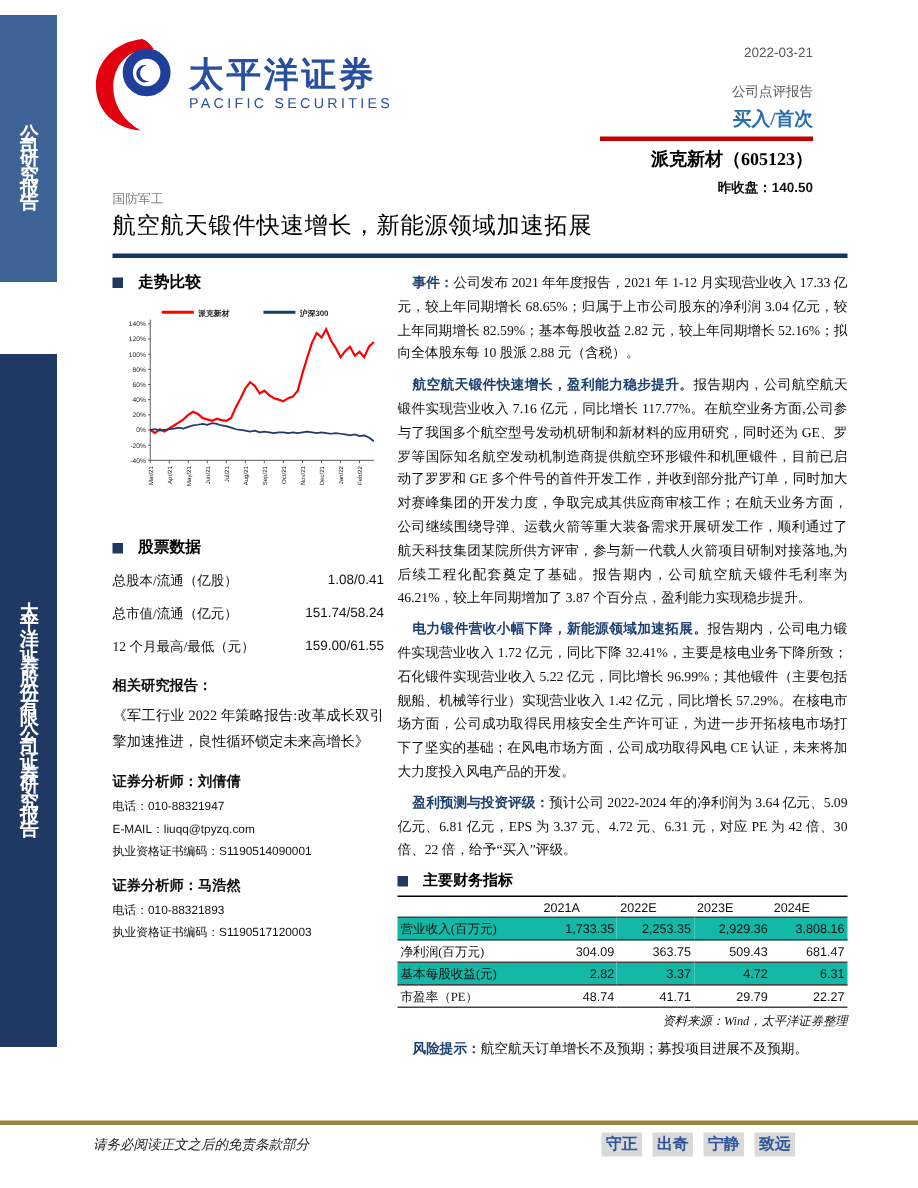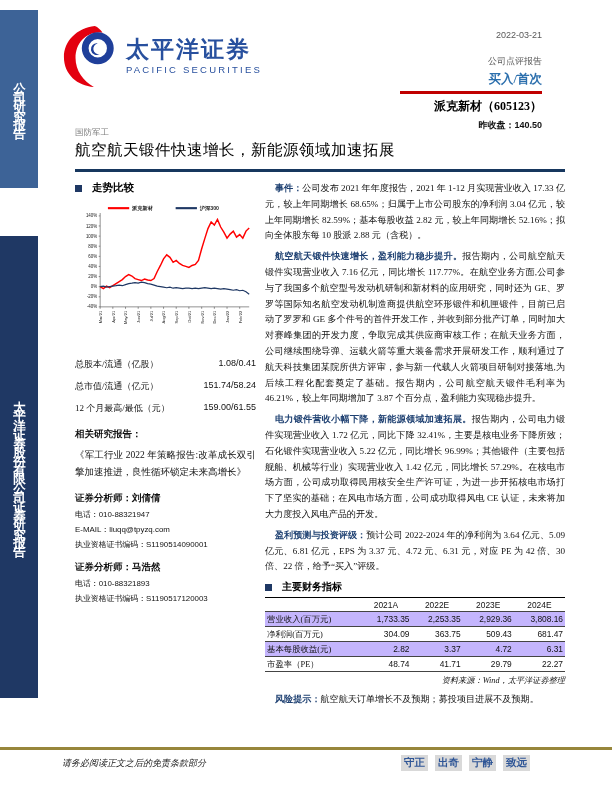--- a/index.html
+++ b/index.html
@@ -60,24 +60,24 @@
   .analyst-name{font-weight:bold;font-size:9.5px;margin-bottom:3px;}
   .analyst-line{font-size:7.9px;margin-top:4px;font-family:"Liberation Sans",sans-serif;color:#111;}
 
   
   .para{font-size:9.1px;line-height:15.8px;text-align:justify;text-indent:1.1em;margin:0 0 5px 0;color:#111;}
   .lead{font-weight:bold;color:#1f4172;}
   .fin-title{margin-top:3px;margin-bottom:3px;font-size:10px;}
   table.fin{width:100%;border-collapse:collapse;font-size:8.4px;}
   table.fin td,table.fin th{padding:1.5px 2px;}
   table.fin thead th{border-top:1.5px solid #000;border-bottom:1px solid #444;font-weight:normal;
-                     font-family:"Liberation Sans",sans-serif;text-align:center;}
+                     font-family:"Liberation Sans",sans-serif;text-align:left;}
   table.fin tbody td{border-bottom:1px solid #444;text-align:right;font-family:"Liberation Sans",sans-serif;}
   table.fin tbody td:first-child,table.fin thead th:first-child{text-align:left;font-family:"Liberation Serif",serif;}
-  tr.shade{background:#c4b5fd;}
+  tr.shade{background:#14b8a6;}
   .source-note{text-align:right;font-style:italic;font-size:8.2px;margin:3px 0 6px 0;}
   .risk{margin-top:2px;}
 
   
   .gold-line{position:absolute;left:0;top:747px;width:612px;height:2.5px;background:#97863b;}
   .disclaimer{position:absolute;left:62px;top:757px;font-size:9px;font-style:italic;color:#222;}
   .motto{position:absolute;right:82px;top:755px;display:flex;gap:7px;align-items:center;}
   .motto-chip{background:#d9d9d9;color:#2e5596;font-weight:bold;font-size:10.5px;padding:1px 3px;}
 </style>
 </head>
@@ -173,20 +173,24 @@
           <text transform="translate(172.2,114) rotate(-90)" text-anchor="end" class="xlab">Feb/22</text>
           <polyline points="26.0,89.1 29.3,91.2 32.6,88.6 35.8,90.2 39.1,88.1 42.4,86.0 45.7,83.9 48.9,81.8 52.2,78.7 55.5,76.6 58.8,78.1 62.0,80.8 65.3,81.8 68.6,82.8 71.9,81.3 75.1,82.3 78.4,82.8 81.7,80.8 85.0,73.4 88.3,67.2 91.5,60.4 94.8,56.2 98.1,58.8 101.4,64.0 104.6,62.0 107.9,65.1 111.2,67.2 114.5,68.2 117.7,69.3 121.0,67.2 124.3,66.1 127.6,62.0 130.9,49.9 134.1,39.5 137.4,29.1 140.7,22.3 144.0,25.4 147.2,19.7 150.5,27.5 153.8,32.7 157.1,39.0 160.3,34.8 163.6,31.7 166.9,37.9 170.2,35.3 173.4,39.0 176.7,31.7 180.0,28.5" fill="none" stroke="#ff0000" stroke-width="1.5"></polyline>
           <polyline points="26.0,89.1 29.3,88.6 32.6,89.6 35.8,89.1 39.1,88.6 42.4,88.1 45.7,87.5 48.9,88.1 52.2,87.0 55.5,86.0 58.8,85.5 62.0,84.9 65.3,85.5 68.6,84.4 71.9,84.9 75.1,86.0 78.4,86.5 81.7,87.5 85.0,88.6 88.3,89.1 91.5,89.6 94.8,90.2 98.1,89.6 101.4,90.7 104.6,90.2 107.9,90.7 111.2,91.2 114.5,90.7 117.7,90.7 121.0,91.2 124.3,90.7 127.6,91.2 130.9,90.7 134.1,90.2 137.4,90.7 140.7,91.2 144.0,90.7 147.2,91.2 150.5,91.7 153.8,91.2 157.1,91.7 160.3,92.2 163.6,92.8 166.9,92.2 170.2,93.3 173.4,92.8 176.7,94.3 180.0,96.9" fill="none" stroke="#1f3864" stroke-width="1.2"></polyline>
           <line x1="34" y1="8" x2="56" y2="8" stroke="#ff0000" stroke-width="2.2"></line>
           <text x="59" y="10.4" class="leg">派克新材</text>
           <line x1="104" y1="8" x2="126" y2="8" stroke="#1f3864" stroke-width="2.2"></line>
           <text x="129" y="10.4" class="leg">沪深300</text>
         </svg>
 
       <div class="stock-block">
+        <div class="sec-title">
+          <span class="bullet"></span>
+          <span>股票数据</span>
+        </div>
         <div class="stat-row">
           <span class="stat-label">总股本/流通（亿股）</span>
           <span class="stat-value sans">1.08/0.41</span>
         </div>
         <div class="stat-row">
           <span class="stat-label">总市值/流通（亿元）</span>
           <span class="stat-value sans">151.74/58.24</span>
         </div>
         <div class="stat-row">
           <span class="stat-label">12 个月最高/最低（元）</span>

